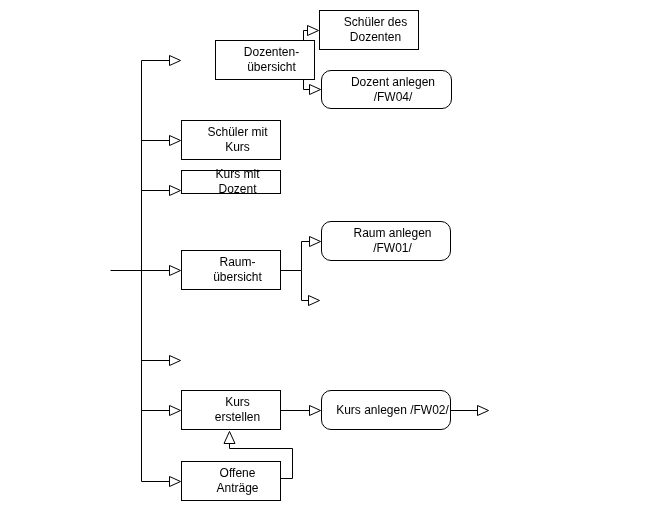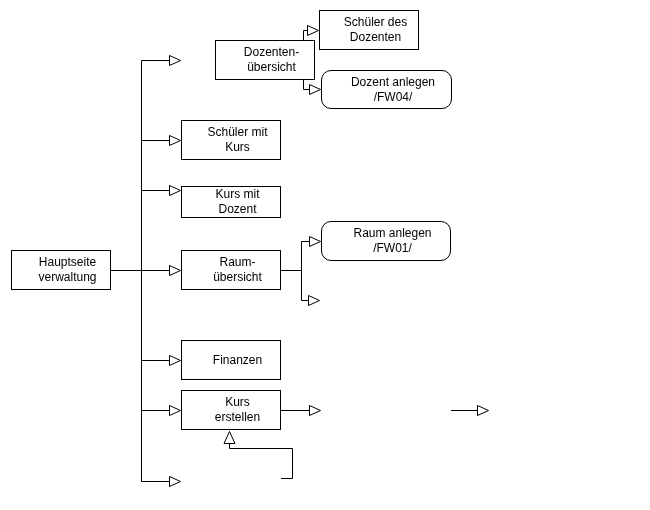--- a/index.html
+++ b/index.html
@@ -109,44 +109,44 @@
       <path d="M451,410.5 H477.5"></path>
       <polygon points="488.5,410.5 477.5,405.5 477.5,415.5"></polygon>
     </g>
 
     <g>
       <path d="M281,478.5 H292.5 V448.5 H229.5 V443.5"></path>
       <polygon points="229.5,431.5 224,443.5 235,443.5"></polygon>
     </g>
   </svg>
 
-  <div class="node" style="left:11px; top:250px; width:100px; height:40px;">Hauptseite
-verwaltung</div>
 
   <div class="node" style="left:181px; top:40px; width:100px; height:40px;margin-left:34px;">Dozenten-
 übersicht</div>
 
   <div class="node" style="left:319px; top:10px; width:100px; height:40px;">Schüler des
 Dozenten</div>
 
   <div class="node rounded" style="left:321px; top:70px; width:131px; height:39px;">Dozent anlegen /FW04/</div>
 
   <div class="node" style="left:181px; top:120px; width:100px; height:40px;">Schüler mit
 Kurs</div>
 
-  <div class="node" style="left:181px; top:186px; width:100px; height:32px;">Kurs mit
+  <div class="node" style="left:181px; top:170px; width:100px; height:24px;">Kurs mit
 Dozent</div>
 
   <div class="node" style="left:181px; top:250px; width:100px; height:40px;">Raum-
 übersicht</div>
 
   <div class="node rounded" style="left:321px; top:221px; width:130px; height:40px;">Raum anlegen /FW01/</div>
 
 
-  <div class="node" style="left:181px; top:340px; width:100px; height:40px;">Finanzen</div>
 
   <div class="node" style="left:181px; top:390px; width:100px; height:40px;">Kurs
 erstellen</div>
 
+  <div class="node rounded" style="left:321px; top:390px; width:130px; height:40px;">Kurs anlegen /FW02/</div>
 
 
+  <div class="node" style="left:181px; top:461px; width:100px; height:40px;">Offene
+Anträge</div>
 
 </div>
 
 </body></html>

